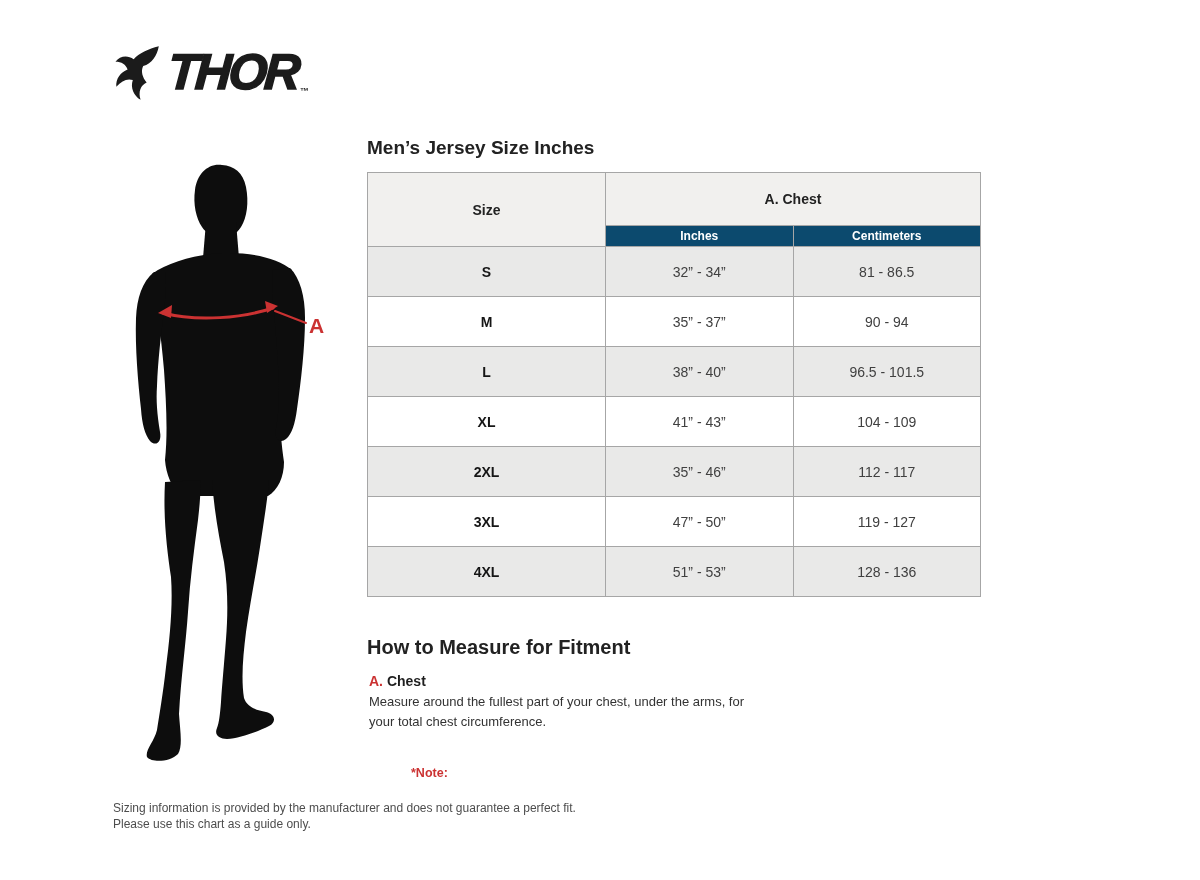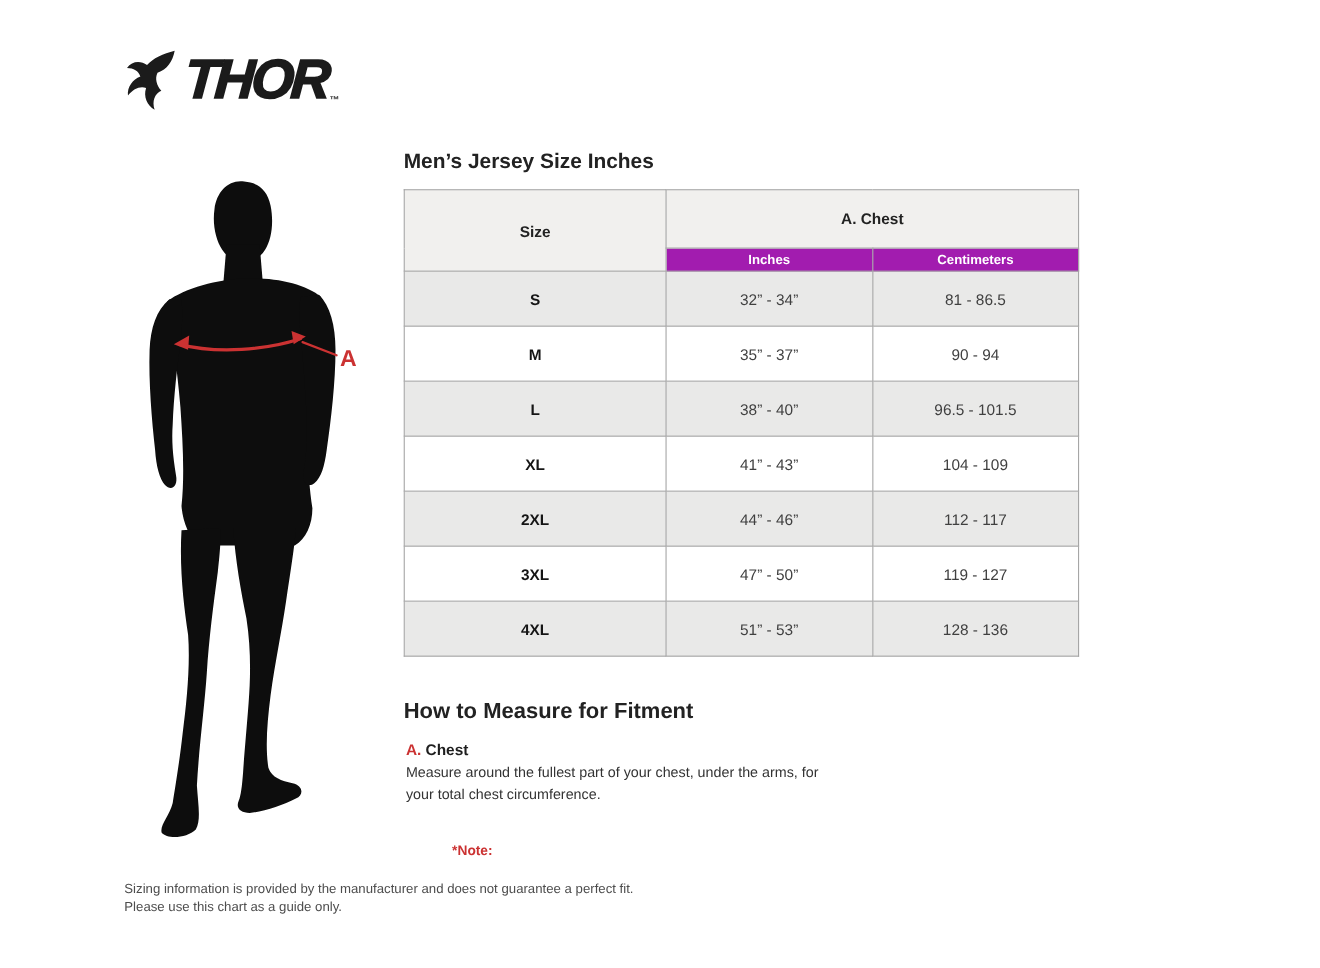--- a/index.html
+++ b/index.html
@@ -19,21 +19,21 @@
   .figure { position:absolute; left:128px; top:162px; width:200px; height:600px; }
 
   
   .chart-title { position:absolute; left:367px; top:137px; font-size:19px; font-weight:bold; color:#222; }
 
   table.size-table { position:absolute; left:367px; top:172px; width:614px;
                      border-collapse:collapse; table-layout:fixed; }
   table.size-table th, table.size-table td { border:1px solid #a6a6a6; text-align:center; vertical-align:middle; }
   th.size-col { width:238px; background:#f1f0ee; font-size:14px; font-weight:bold; color:#222; }
   th.group-col { height:53px; background:#f1f0ee; font-size:14px; font-weight:bold; color:#222; }
-  th.bar { height:21px; background:#a21caf; color:#ffffff; font-size:12px; font-weight:bold; }
+  th.bar { height:21px; background:#0c4a6e; color:#ffffff; font-size:12px; font-weight:bold; }
   tbody td { height:50px; font-size:14px; color:#404040; }
   tbody td.size { font-weight:bold; color:#151515; }
   tbody tr:nth-child(odd) { background:#e9e9e8; }
   tbody tr:nth-child(even) { background:#ffffff; }
 
   .measure-title { position:absolute; left:367px; top:636px; font-size:20px; font-weight:bold; color:#222; }
   .measure-item { position:absolute; left:369px; top:673px; width:400px; }
   .measure-key { font-size:14px; font-weight:bold; color:#1e1e1e; margin-bottom:3px; }
   .measure-key .key-letter { color:#cb3232; }
   .measure-desc { font-size:13px; line-height:1.55; color:#333; width:385px; }
@@ -137,21 +137,21 @@
           <td class="val">38” - 40”</td>
           <td class="val">96.5 - 101.5</td>
         </tr>
         <tr>
           <td class="size">XL</td>
           <td class="val">41” - 43”</td>
           <td class="val">104 - 109</td>
         </tr>
         <tr>
           <td class="size">2XL</td>
-          <td class="val">44” - 46”</td>
+          <td class="val">35” - 46”</td>
           <td class="val">112 - 117</td>
         </tr>
         <tr>
           <td class="size">3XL</td>
           <td class="val">47” - 50”</td>
           <td class="val">119 - 127</td>
         </tr>
         <tr>
           <td class="size">4XL</td>
           <td class="val">51” - 53”</td>

